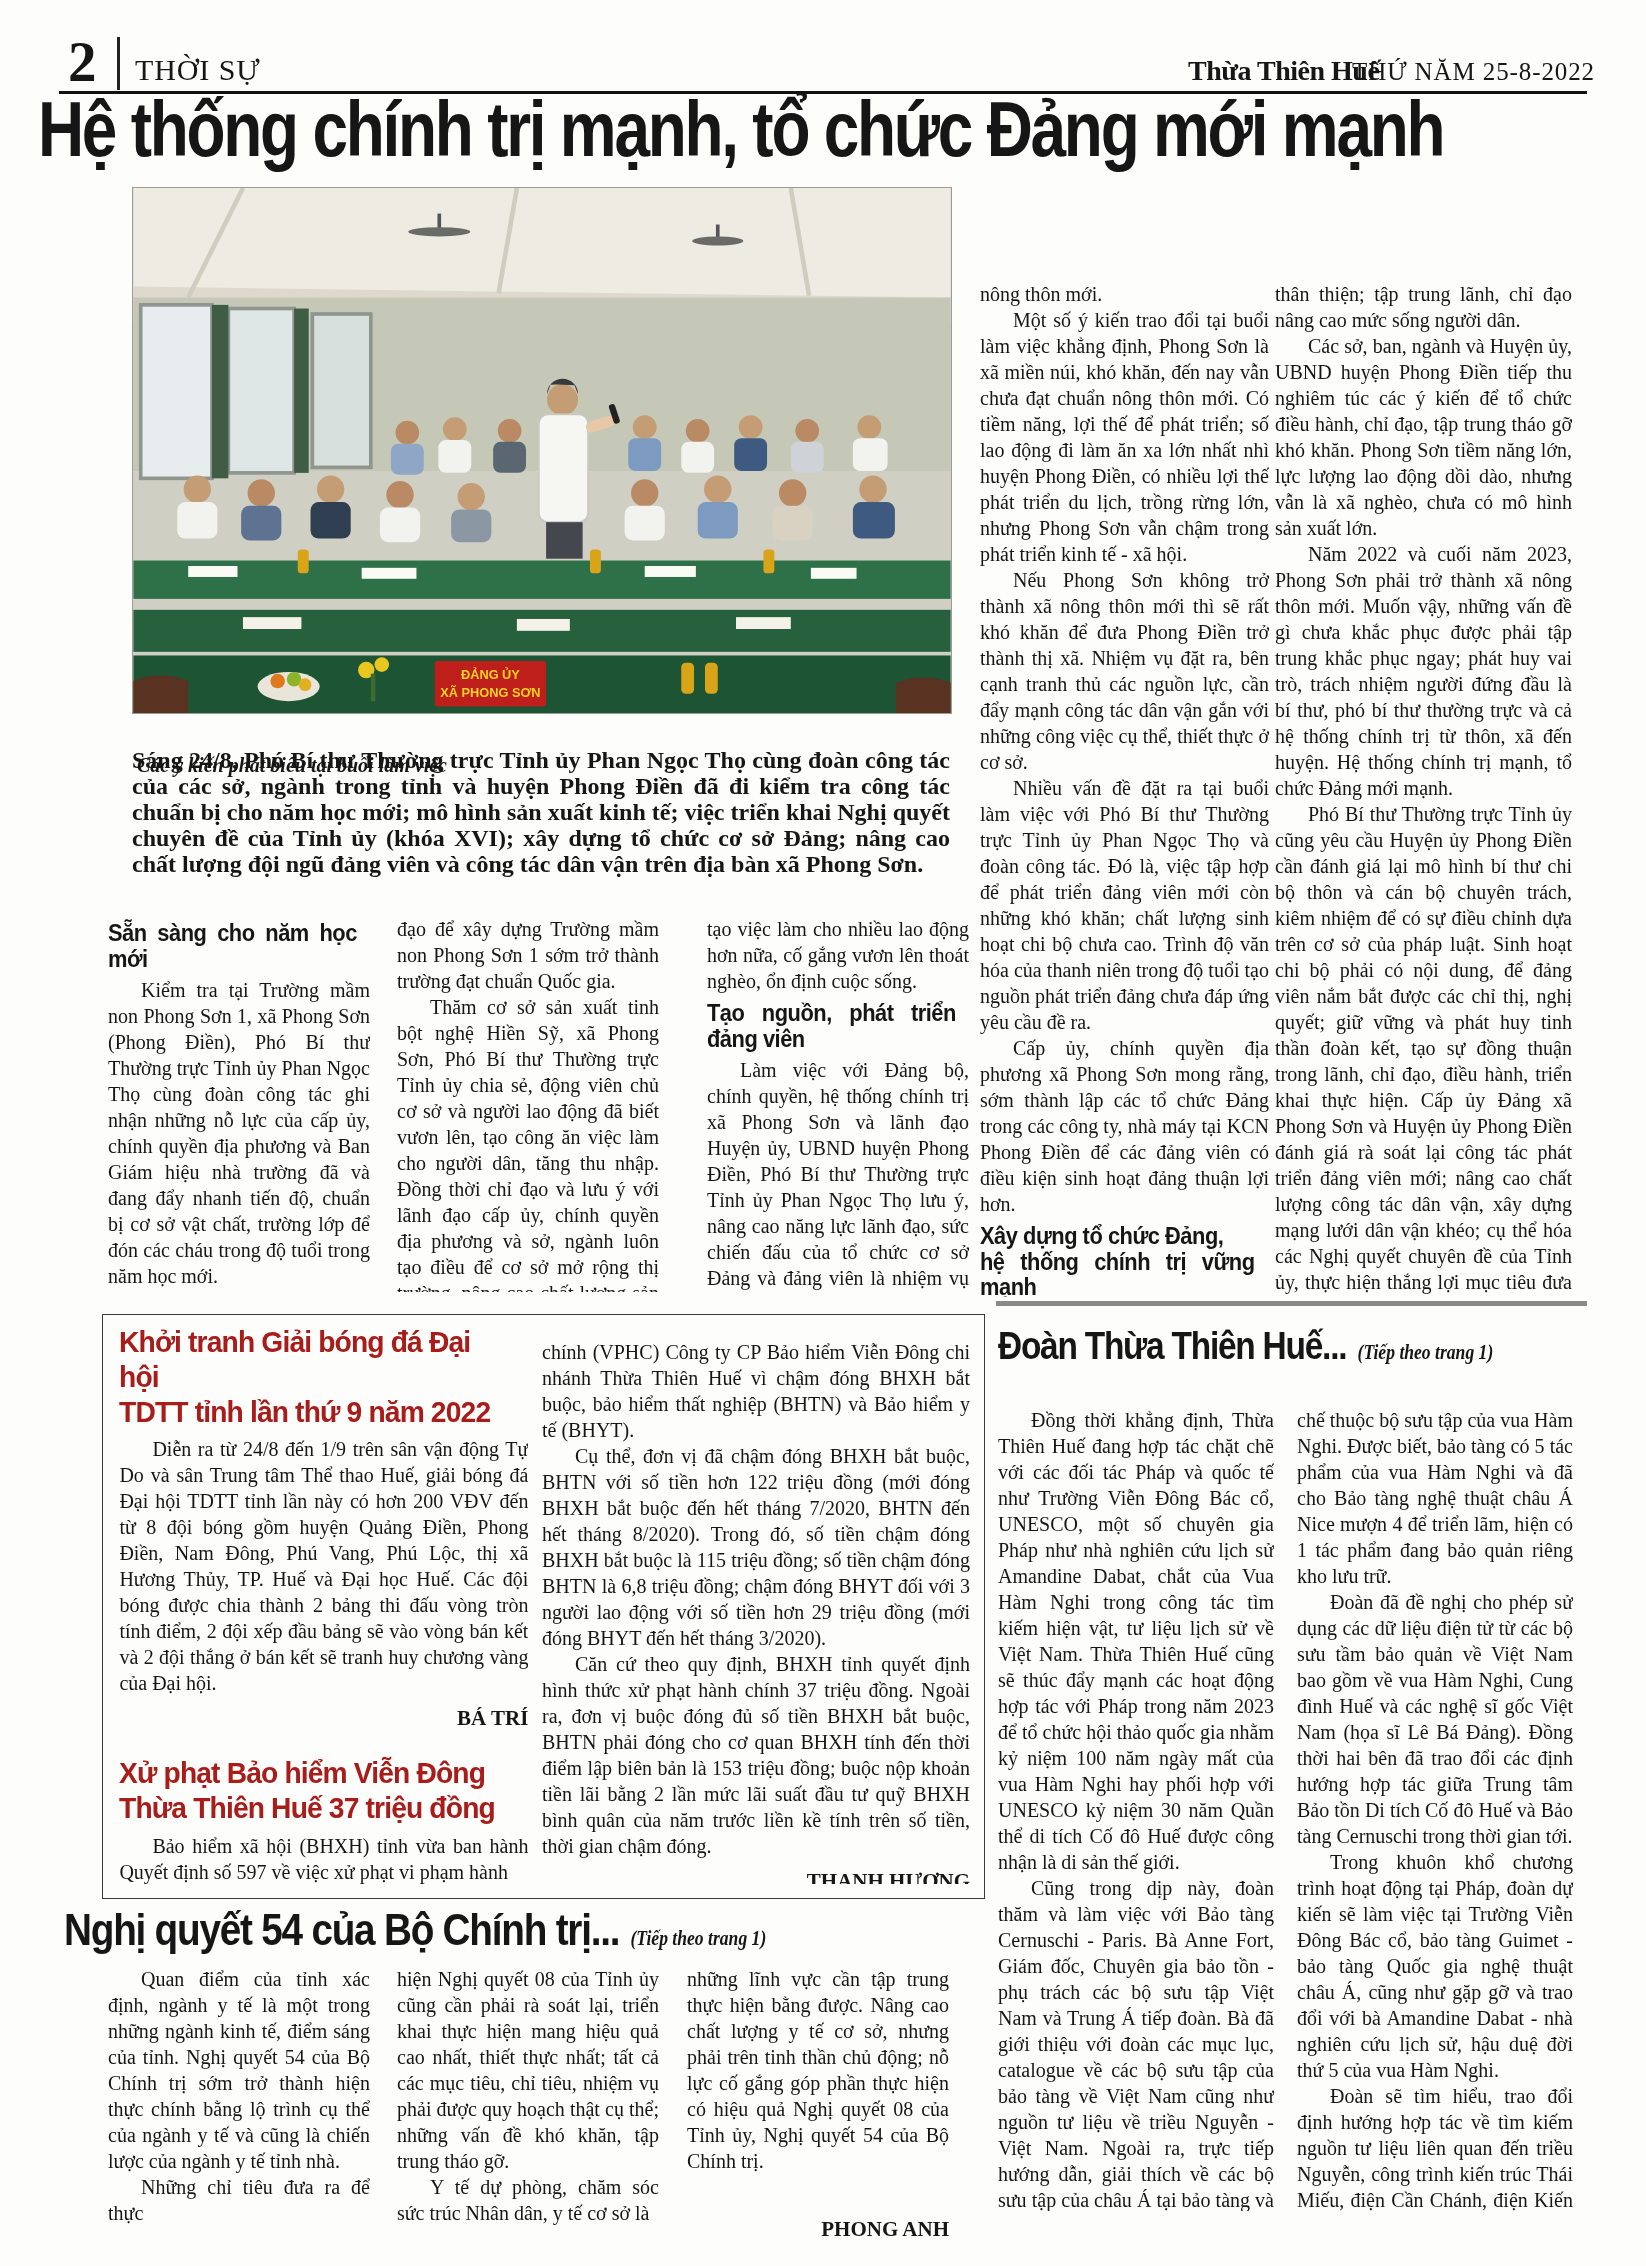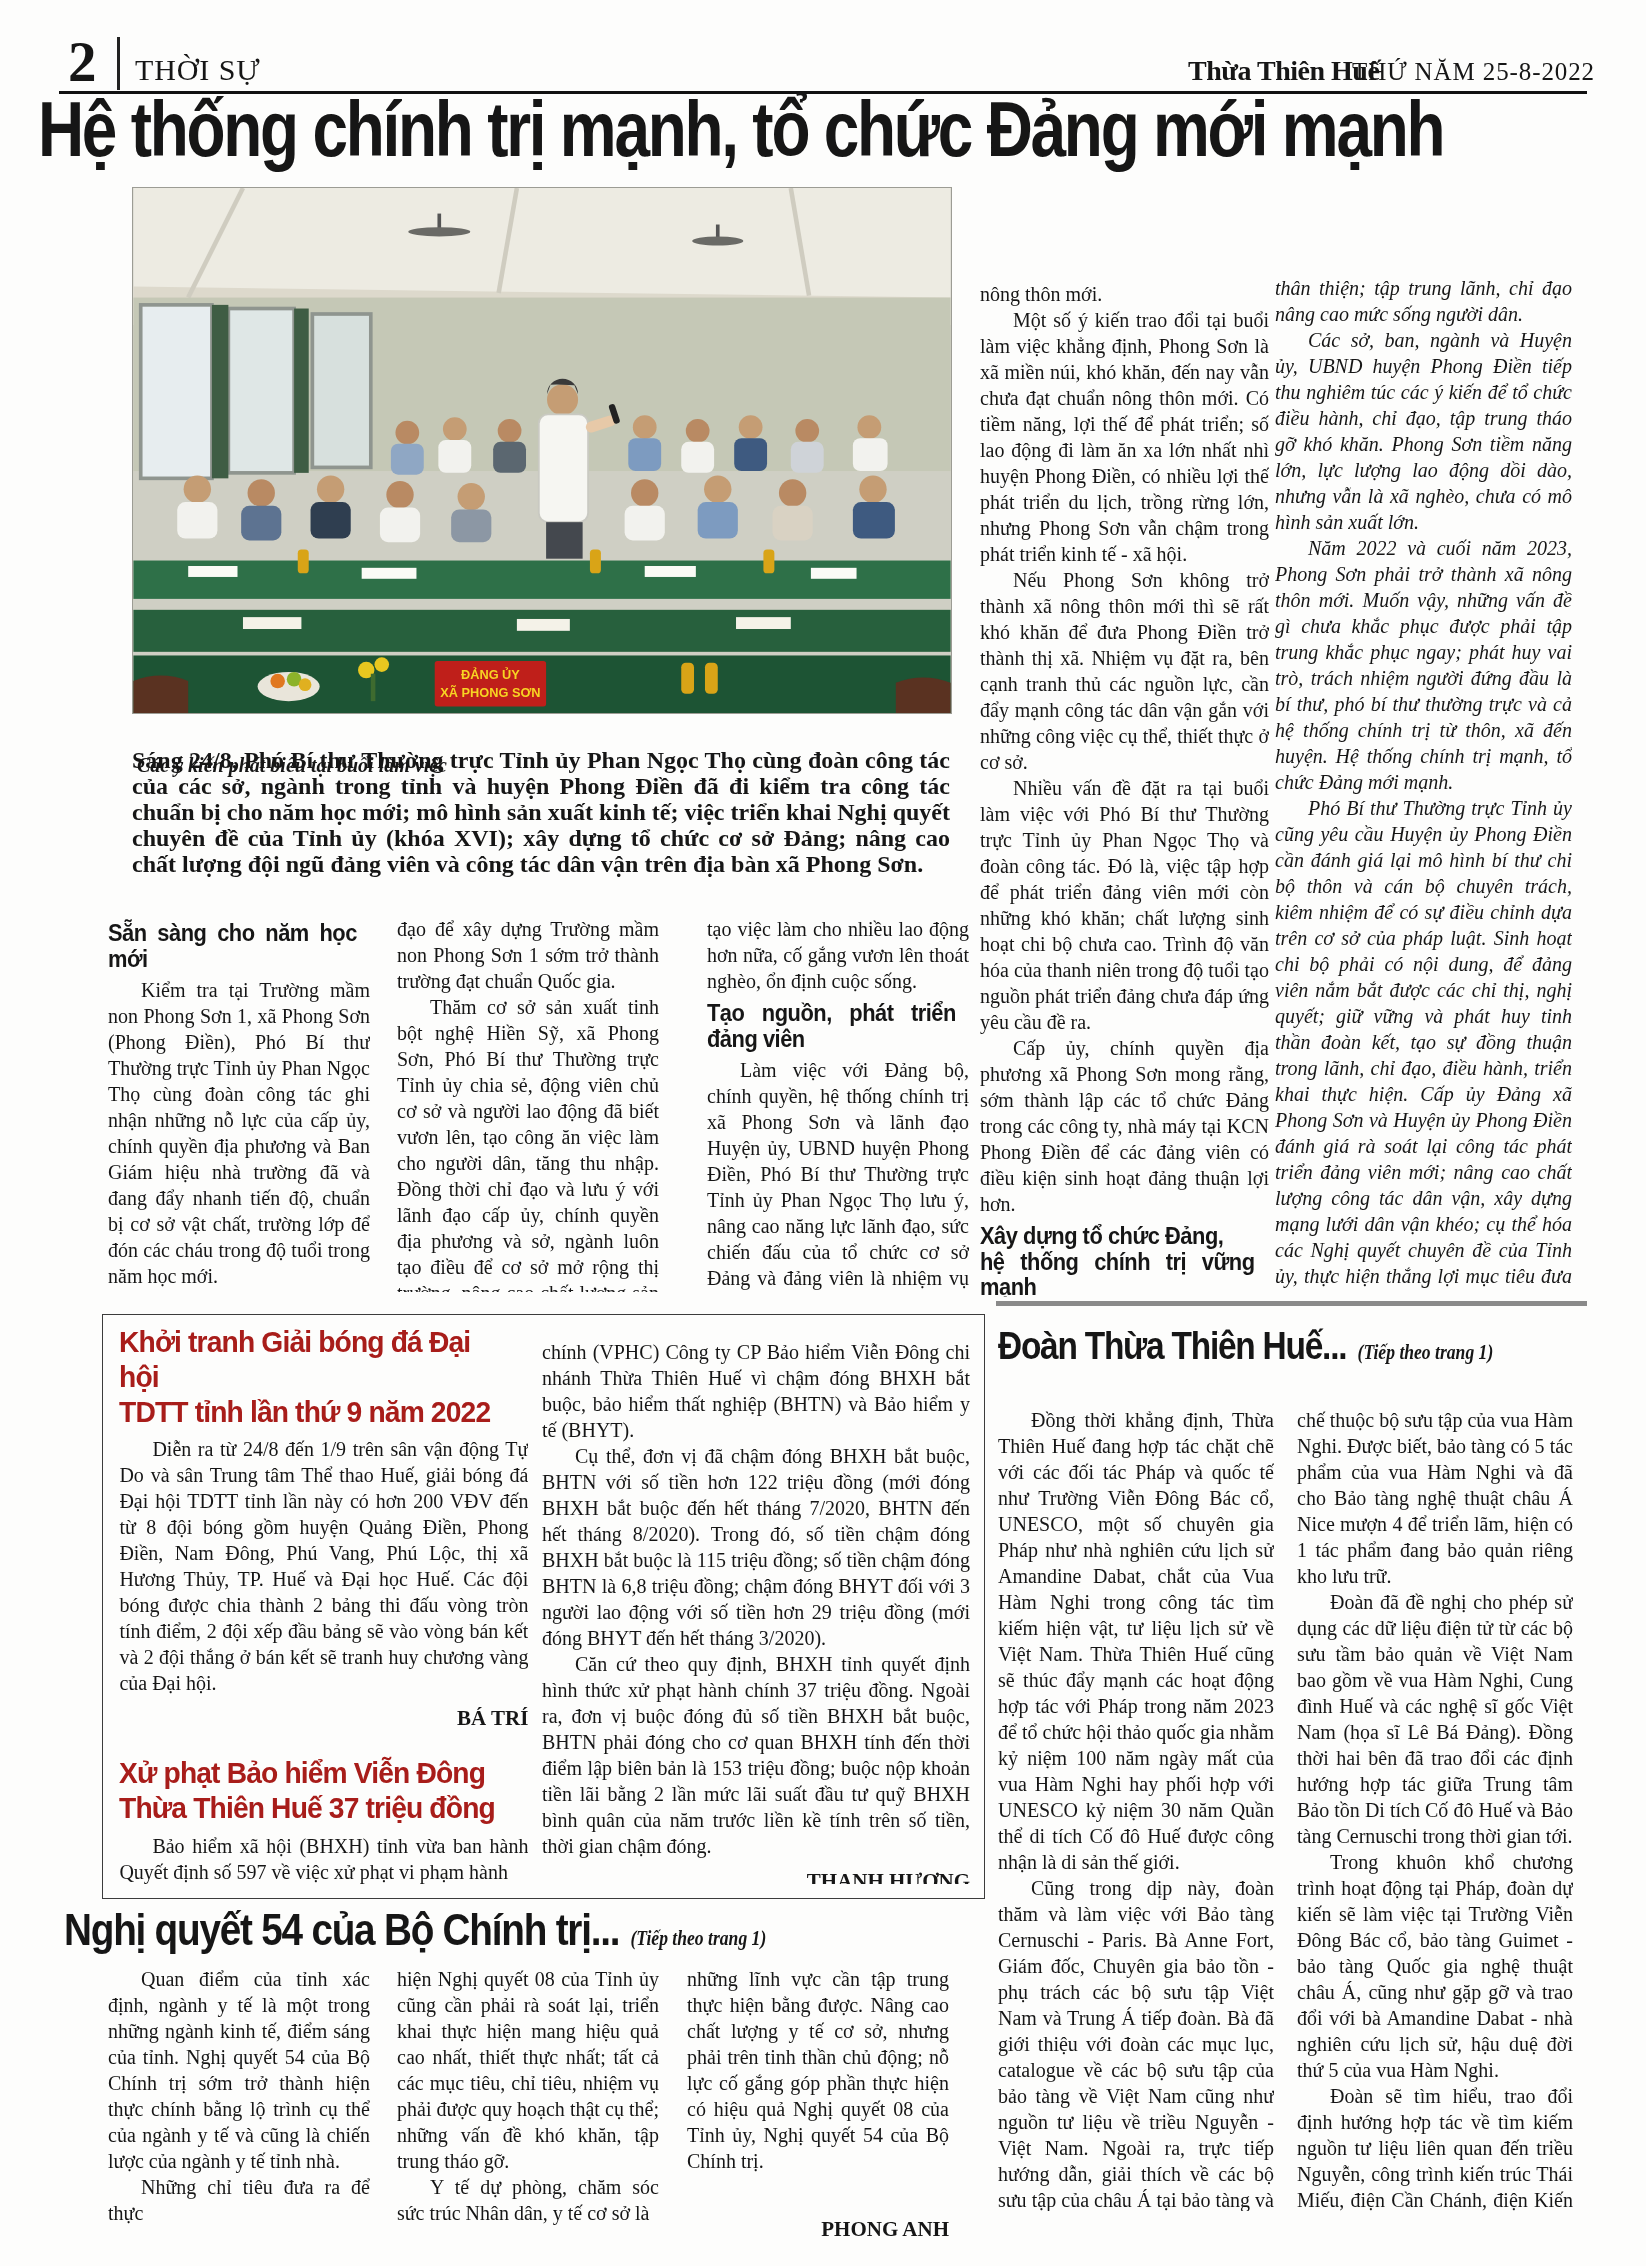--- a/index.html
+++ b/index.html
@@ -190,21 +190,21 @@
     <p class="noind">nông thôn mới.</p>
     <p>Một số ý kiến trao đổi tại buổi làm việc khẳng định, Phong Sơn là xã miền núi, khó khăn, đến nay vẫn chưa đạt chuẩn nông thôn mới. Có tiềm năng, lợi thế để phát triển; số lao động đi làm ăn xa lớn nhất nhì huyện Phong Điền, có nhiều lợi thế phát triển du lịch, trồng rừng lớn, nhưng Phong Sơn vẫn chậm trong phát triển kinh tế - xã hội.</p>
     <p>Nếu Phong Sơn không trở thành xã nông thôn mới thì sẽ rất khó khăn để đưa Phong Điền trở thành thị xã. Nhiệm vụ đặt ra, bên cạnh tranh thủ các nguồn lực, cần đẩy mạnh công tác dân vận gắn với những công việc cụ thể, thiết thực ở cơ sở.</p>
     <p>Nhiều vấn đề đặt ra tại buổi làm việc với Phó Bí thư Thường trực Tỉnh ủy Phan Ngọc Thọ và đoàn công tác. Đó là, việc tập hợp để phát triển đảng viên mới còn những khó khăn; chất lượng sinh hoạt chi bộ chưa cao. Trình độ văn hóa của thanh niên trong độ tuổi tạo nguồn phát triển đảng chưa đáp ứng yêu cầu đề ra.</p>
     <p>Cấp ủy, chính quyền địa phương xã Phong Sơn mong rằng, sớm thành lập các tổ chức Đảng trong các công ty, nhà máy tại KCN Phong Điền để các đảng viên có điều kiện sinh hoạt đảng thuận lợi hơn.</p>
     <div class="subhead" style="margin-bottom:0;">Xây dựng tổ chức Đảng,</div>
     <div class="subhead" style="margin-top:0;">hệ thống chính trị vững mạnh</div>
 
   </div>
 
-  <div class="abs col" style="left:1275px;top:275px;width:297px;height:1016px;font-style:italic;">
+  <div class="abs col" style="left:1275px;top:281px;width:297px;height:1016px;">
     <p class="noind">thân thiện; tập trung lãnh, chỉ đạo nâng cao mức sống người dân.</p>
     <p>Các sở, ban, ngành và Huyện ủy, UBND huyện Phong Điền tiếp thu nghiêm túc các ý kiến để tổ chức điều hành, chỉ đạo, tập trung tháo gỡ khó khăn. Phong Sơn tiềm năng lớn, lực lượng lao động dồi dào, nhưng vẫn là xã nghèo, chưa có mô hình sản xuất lớn.</p>
     <p>Năm 2022 và cuối năm 2023, Phong Sơn phải trở thành xã nông thôn mới. Muốn vậy, những vấn đề gì chưa khắc phục được phải tập trung khắc phục ngay; phát huy vai trò, trách nhiệm người đứng đầu là bí thư, phó bí thư thường trực và cả hệ thống chính trị từ thôn, xã đến huyện. Hệ thống chính trị mạnh, tổ chức Đảng mới mạnh.</p>
     <p>Phó Bí thư Thường trực Tỉnh ủy cũng yêu cầu Huyện ủy Phong Điền cần đánh giá lại mô hình bí thư chi bộ thôn và cán bộ chuyên trách, kiêm nhiệm để có sự điều chỉnh dựa trên cơ sở của pháp luật. Sinh hoạt chi bộ phải có nội dung, để đảng viên nắm bắt được các chỉ thị, nghị quyết; giữ vững và phát huy tinh thần đoàn kết, tạo sự đồng thuận trong lãnh, chỉ đạo, điều hành, triển khai thực hiện. Cấp ủy Đảng xã Phong Sơn và Huyện ủy Phong Điền đánh giá rà soát lại công tác phát triển đảng viên mới; nâng cao chất lượng công tác dân vận, xây dựng mạng lưới dân vận khéo; cụ thể hóa các Nghị quyết chuyên đề của Tỉnh ủy, thực hiện thắng lợi mục tiêu đưa Thừa Thiên Huế trở thành thành phố trực thuộc Trung ương.</p>
 
   </div>
 
   <div class="abs grule" style="left:996px;top:1301px;width:591px;height:4.6px;"></div>
 
   <div class="abs story-box" style="left:102px;top:1314px;width:881px;height:583px;">

